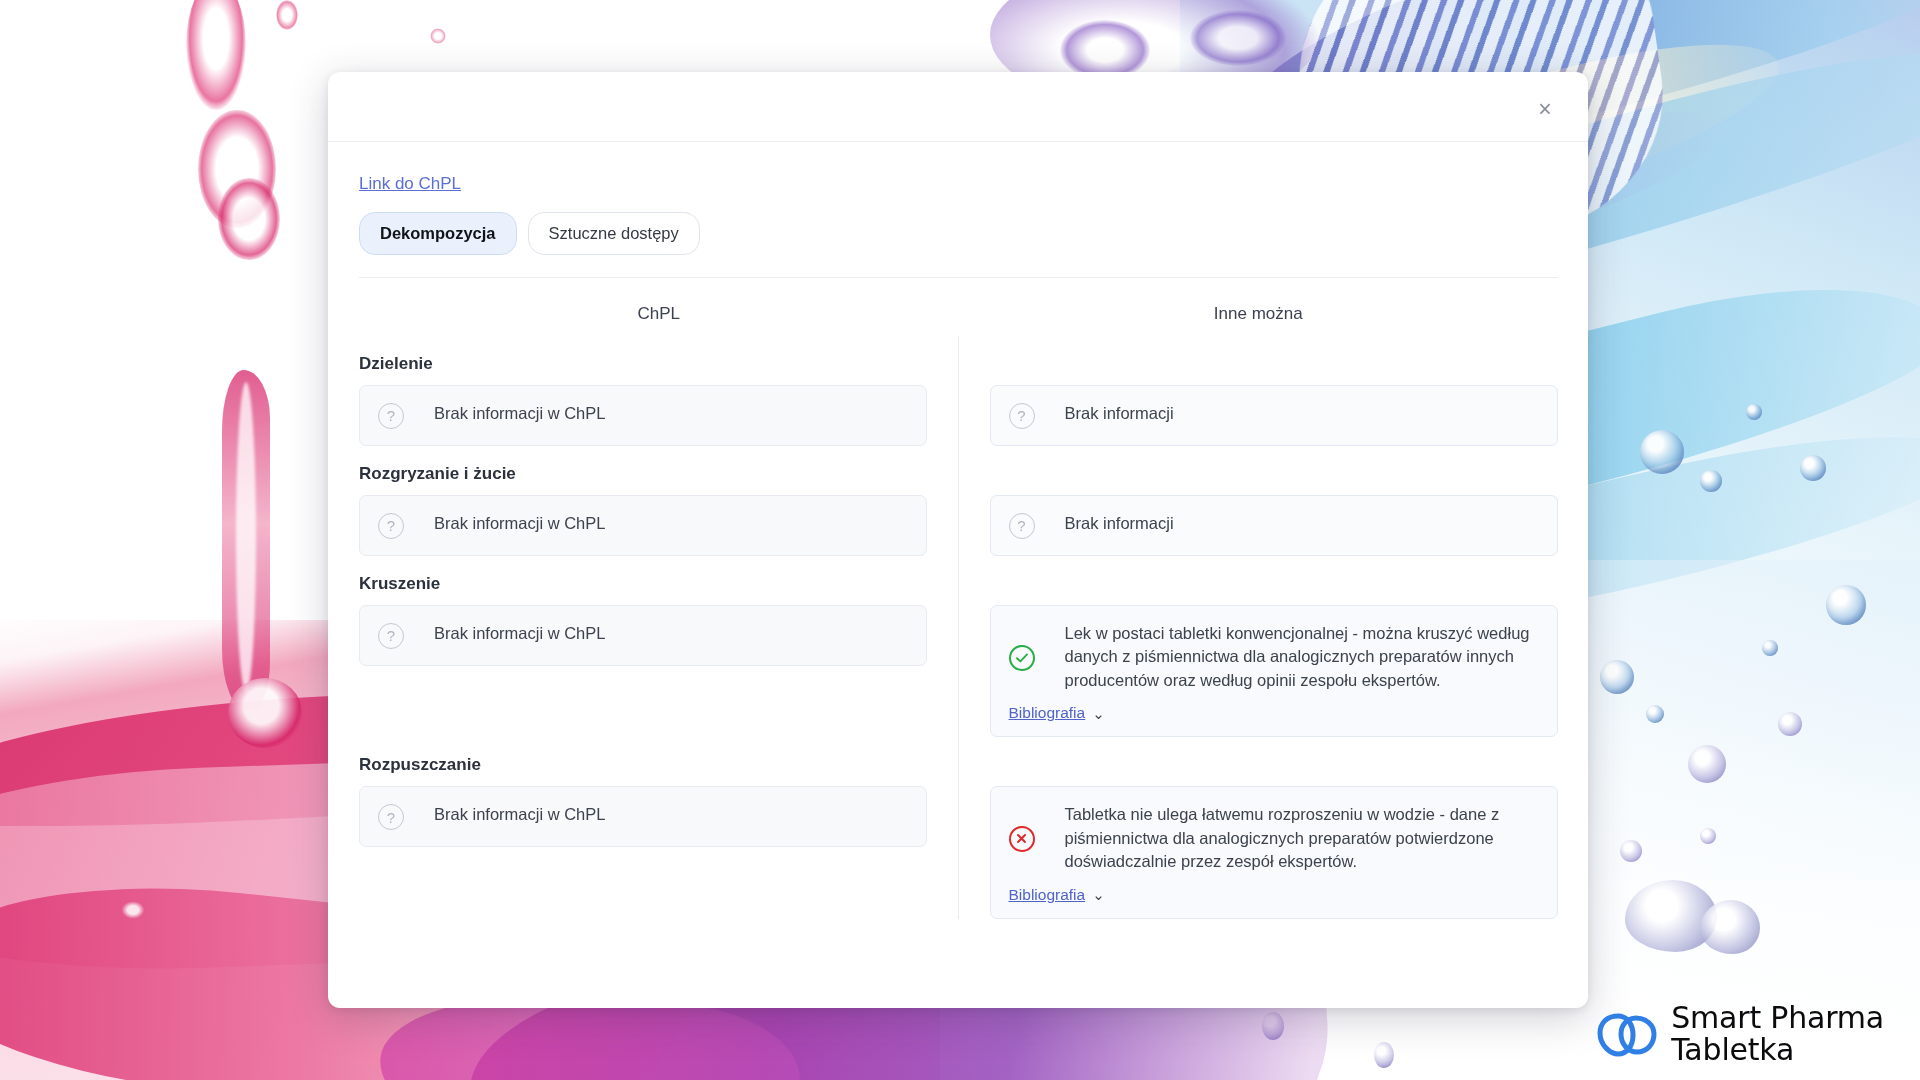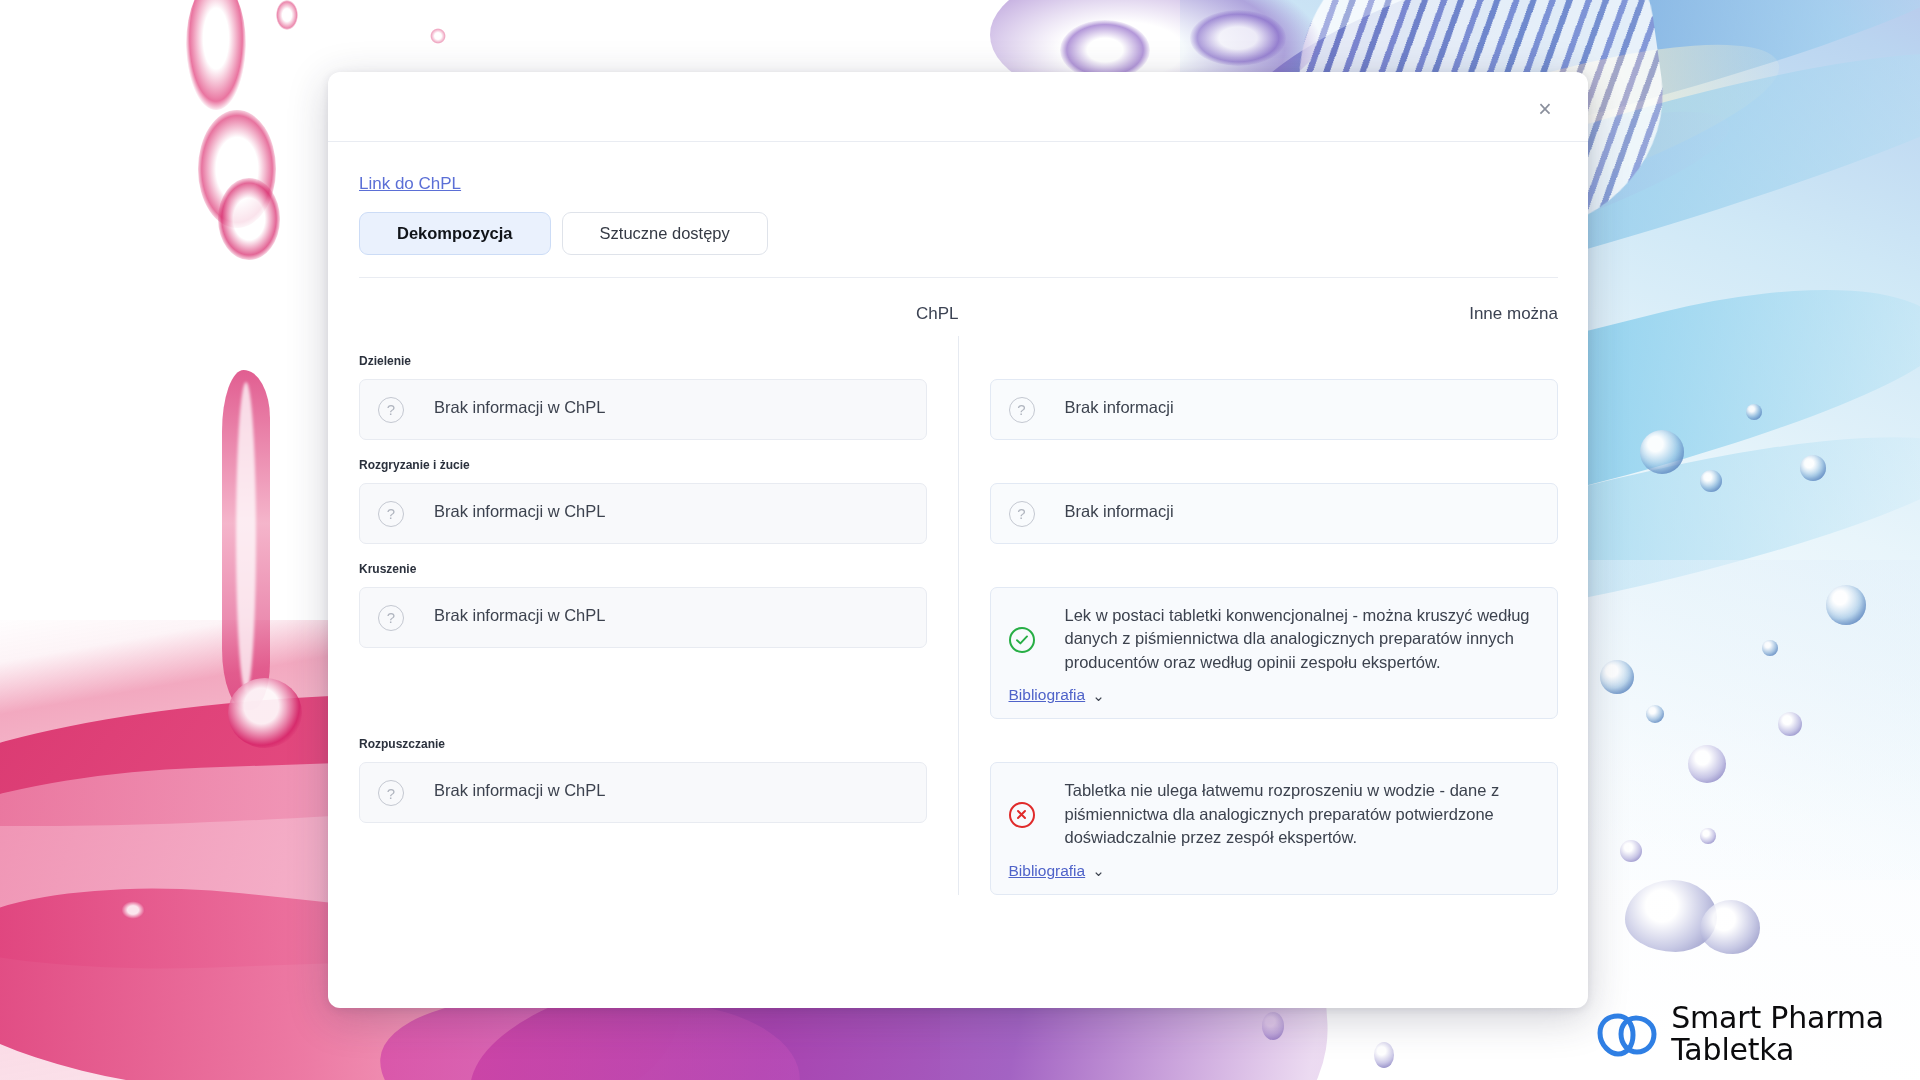--- a/index.html
+++ b/index.html
@@ -243,42 +243,42 @@
   .tabs {
     display: flex;
     gap: 11px;
     margin-top: 18px;
     padding-bottom: 22px;
     border-bottom: 1px solid #e9ecf2;
   }
   .tab {
     font-family: "Liberation Sans", sans-serif;
     font-size: 16.5px;
-    padding: 11px 37px;
-    border-radius: 9px;
+    padding: 11px 20px;
+    border-radius: 16px;
     cursor: pointer;
     background: #ffffff;
     border: 1px solid #dfe3ea;
     color: #353a45;
   }
   .tab.active {
     background: #eaf1fd;
     border: 1px solid #ccdcf6;
     color: #111419;
     font-weight: bold;
   }
 
   .col-headers {
     display: flex;
     margin-top: 26px;
     margin-bottom: 12px;
   }
   .col-head {
     flex: 1 1 50%;
-    text-align: right;
+    text-align: center;
     font-size: 17px;
     color: #3b4252;
   }
 
   .rows { position: relative; }
 
   .row {
     display: flex;
     align-items: stretch;
   }
@@ -288,21 +288,21 @@
     padding-right: 31px;
     border-right: 1px solid #e6eaf1;
   }
   .cell-right {
     flex: 0 0 50%;
     max-width: 50%;
     padding-left: 31px;
   }
 
   .section-label {
-    font-size: 12px;
+    font-size: 17px;
     font-weight: bold;
     color: #2b313d;
     margin: 18px 0 11px 0;
   }
   .spacer-label { visibility: hidden; }
 
   .info-box {
     display: flex;
     align-items: flex-start;
     gap: 14px;

